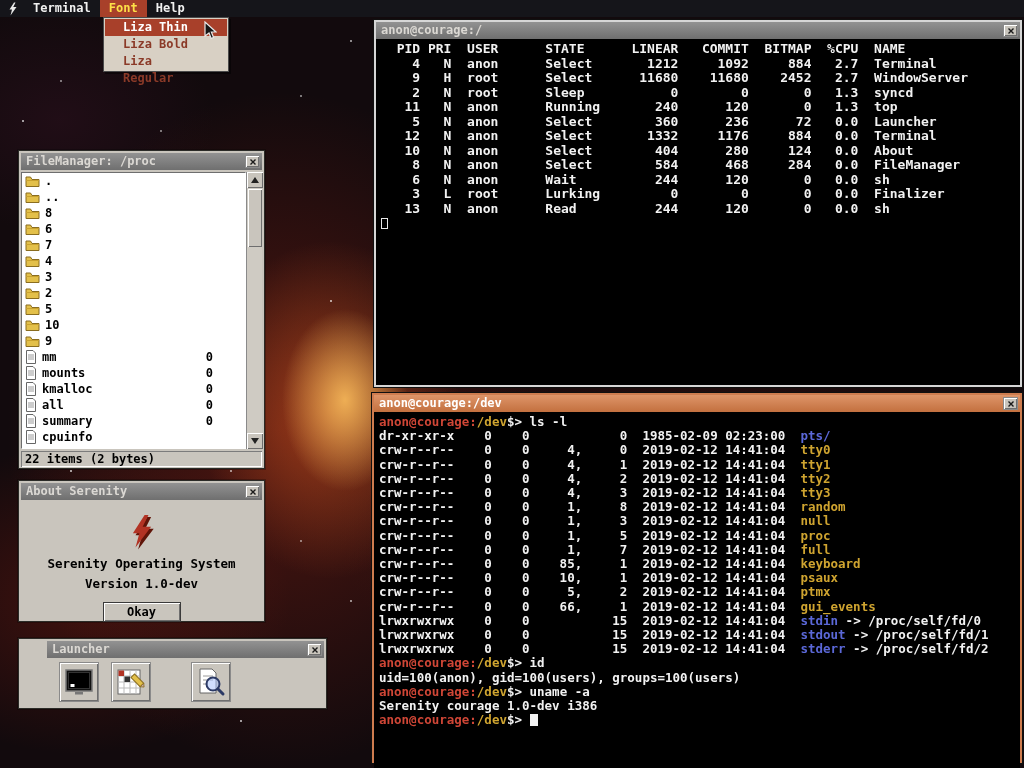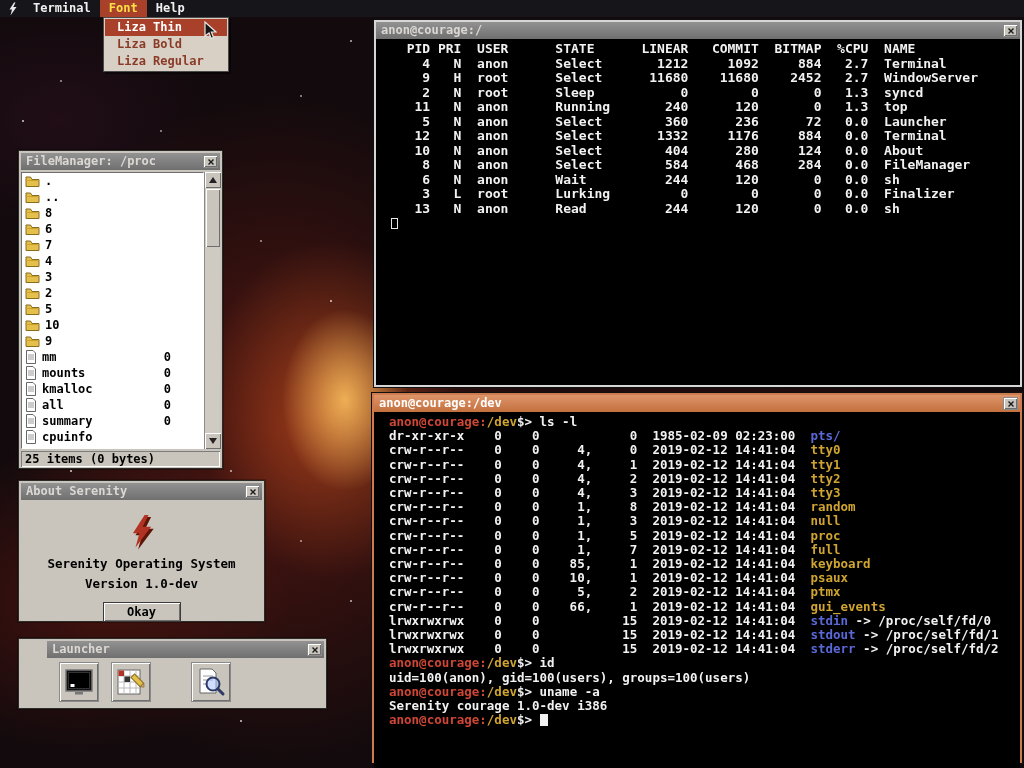--- a/index.html
+++ b/index.html
@@ -37,55 +37,55 @@
     background:#15151a; color:#f0f0f0; display:flex; align-items:center;
     font:bold 12px/17px "DejaVu Sans Mono",monospace; padding-left:6px; }
   .menubar .logo { display:flex; align-items:center; padding:0 6px 0 2px; }
   .menu-items { display:flex; height:17px; }
   .menu-item { padding:0 9px; height:17px; }
   .menu-item.open { background:#a8402a; color:#fde047; }
 
   .dropdown { position:absolute; left:103px; top:17px; width:126px; z-index:60;
     background:#d8d0c4; border:1px solid #4a4a4a; padding:1px;
     box-shadow:2px 2px 0 rgba(0,0,0,.45); }
-  .dd-item { height:17px; line-height:17px; padding:0 12px; color:#8b3a28;
+  .dd-item { height:17px; line-height:17px; padding:0 18px; color:#8b3a28;
     font:bold 12px/17px "DejaVu Sans Mono",monospace; }
   .dd-item.selected { background:#a8402a; color:#fff; }
 
   .mouse-cursor { position:absolute; left:204px; top:21px; z-index:200; }
 
   
   .window { position:absolute; z-index:10; }
   .titlebar { height:17px; display:flex; align-items:center; padding:0 2px 0 5px;
     font:bold 12px/17px "DejaVu Sans Mono",monospace; }
   .titlebar.inactive { background:linear-gradient(#929292,#6f6f6f); color:#dbd8d3; }
   .titlebar.active   { background:linear-gradient(#de9569,#c3703f); color:#ffffff; }
   .titlebar .title { flex:1; white-space:nowrap; overflow:hidden; }
   .close-btn { width:15px; height:13px; background:#c9c5bd; flex:0 0 auto;
     display:flex; align-items:center; justify-content:center;
     box-shadow:inset 1px 1px 0 #ffffff, inset -1px -1px 0 #6e6e6e; border:1px solid #8a8a8a; }
 
   
   .term-window { box-shadow:0 0 0 1px #101010; }
   #win-process { left:374px; top:20px;  width:648px; height:367px; border:2px solid #d6d6d6; }
   #win-shell   { left:372px; top:393px; width:650px; height:370px; border:2px solid #ce7c4f; }
-  .terminal { background:#000; color:#f2f2f2; white-space:pre; overflow:hidden; padding:3px 15px; }
+  .terminal { background:#000; color:#f2f2f2; white-space:pre; overflow:hidden; padding:3px 5px; }
   #win-process .terminal { height:346px; font:bold 13px/14.5px "DejaVu Sans Mono",monospace; }
   #win-shell   .terminal { height:441px; font:bold 12.5px/14.2px "DejaVu Sans Mono",monospace; }
 
   .prompt-user { color:#cf4636; }
   .prompt-path { color:#cfa430; }
   .name-dev    { color:#cfa430; }
   .name-dir, .name-link { color:#5b68d8; }
   .hollow-cursor { display:inline-block; width:7px; height:11px; border:1px solid #e8e8e8; vertical-align:-2px; }
   .block-cursor  { display:inline-block; width:8px; height:12px; background:#f2f2f2; vertical-align:-2px; }
 
   
   .gray-window { background:#c9c5bd; border:1px solid #2b2b27; padding:2px; box-shadow:0 0 0 1px rgba(0,0,0,.25); }
-  #win-fm       { left:18px; top:150px; width:205px; height:319px; }
+  #win-fm       { left:18px; top:150px; width:247px; height:319px; }
   #win-about    { left:18px; top:480px; width:247px; height:142px; }
   #win-launcher { left:18px; top:638px; width:309px; height:71px;padding-left:28px; }
 
   
   .fm-body { display:flex; height:277px; margin-top:2px; }
   .fm-list { flex:1; background:#fff; overflow:hidden;
     border-top:1px solid #6e6e6e; border-left:1px solid #6e6e6e;
     border-bottom:1px solid #fff; border-right:1px solid #fff; }
   .fm-row { height:16px; display:flex; align-items:center; gap:5px; padding:0 4px 0 3px;
     font:bold 12px/16px "DejaVu Sans Mono",monospace; color:#000; }
@@ -312,21 +312,21 @@
       <div class="sb-btn">
           <span class="tri-up"></span>
         </div>
       <div class="sb-thumb"></div>
       <div class="sb-track"></div>
       <div class="sb-btn">
           <span class="tri-down"></span>
         </div>
     </div>
   </div>
-  <div class="statusbar">25 items (0 bytes)</div>
+  <div class="statusbar">22 items (2 bytes)</div>
 </div>
 
 <div class="window gray-window" id="win-about">
   <div class="titlebar inactive">
     <span class="title">About Serenity</span>
     <span class="close-btn">
       <svg width="8" height="8" viewBox="0 0 8 8">
           <path d="M1.5 1.5 L6.5 6.5 M6.5 1.5 L1.5 6.5" stroke="#1a1a1a" stroke-width="1.4"></path>
         </svg>
     </span>

